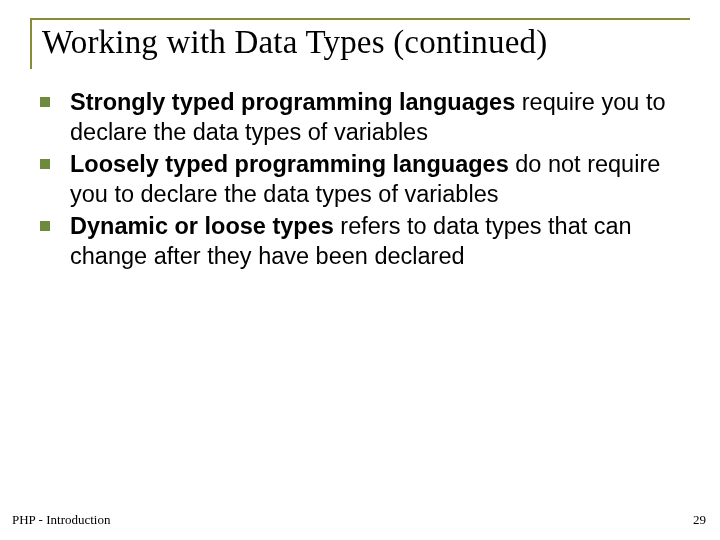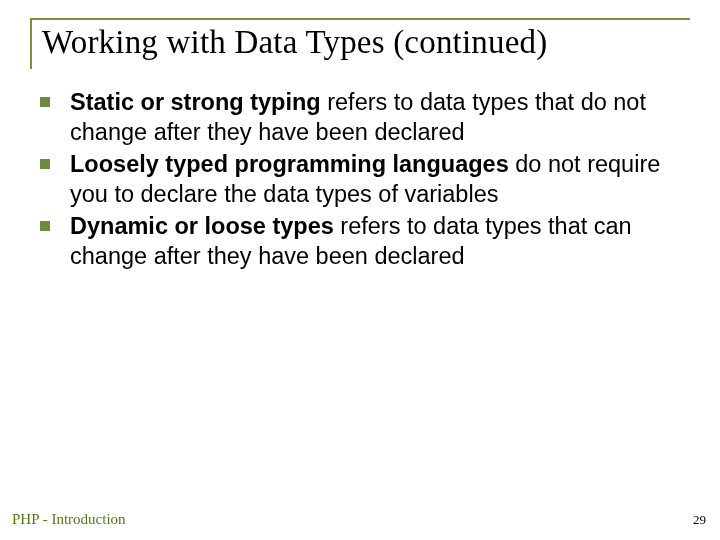--- a/index.html
+++ b/index.html
@@ -48,22 +48,22 @@
     font-size: 23.5px;
     color: #000;
     line-height: 1.28;
   }
   .text b { font-weight: bold; }
   .footer-left {
     position: absolute;
     left: 12px;
     bottom: 12px;
     font-family: "Times New Roman", serif;
-    font-size: 15px;
-    color: #4d7c0f;
+    font-size: 13px;
+    color: #000000;
   }
   .footer-right {
     position: absolute;
     right: 14px;
     bottom: 12px;
     font-family: "Times New Roman", serif;
     font-size: 13px;
     color: #000;
   }
 </style>
@@ -71,21 +71,21 @@
 <body>
 
 <div class="slide">
   <div class="title-wrap">
     <div class="title">Working with Data Types (continued)</div>
   </div>
 
   <div class="content">
     <div class="item">
       <div class="bullet"></div>
-      <div class="text"><b>Static or strong typing</b><span> refers to data types that do not change after they have been declared</span></div>
+      <div class="text"><b>Strongly typed programming languages</b><span> require you to declare the data types of variables</span></div>
     </div>
     <div class="item">
       <div class="bullet"></div>
       <div class="text"><b>Loosely typed programming languages</b><span> do not require you to declare the data types of variables</span></div>
     </div>
     <div class="item">
       <div class="bullet"></div>
       <div class="text"><b>Dynamic or loose types</b><span> refers to data types that can change after they have been declared</span></div>
     </div>
   </div>

